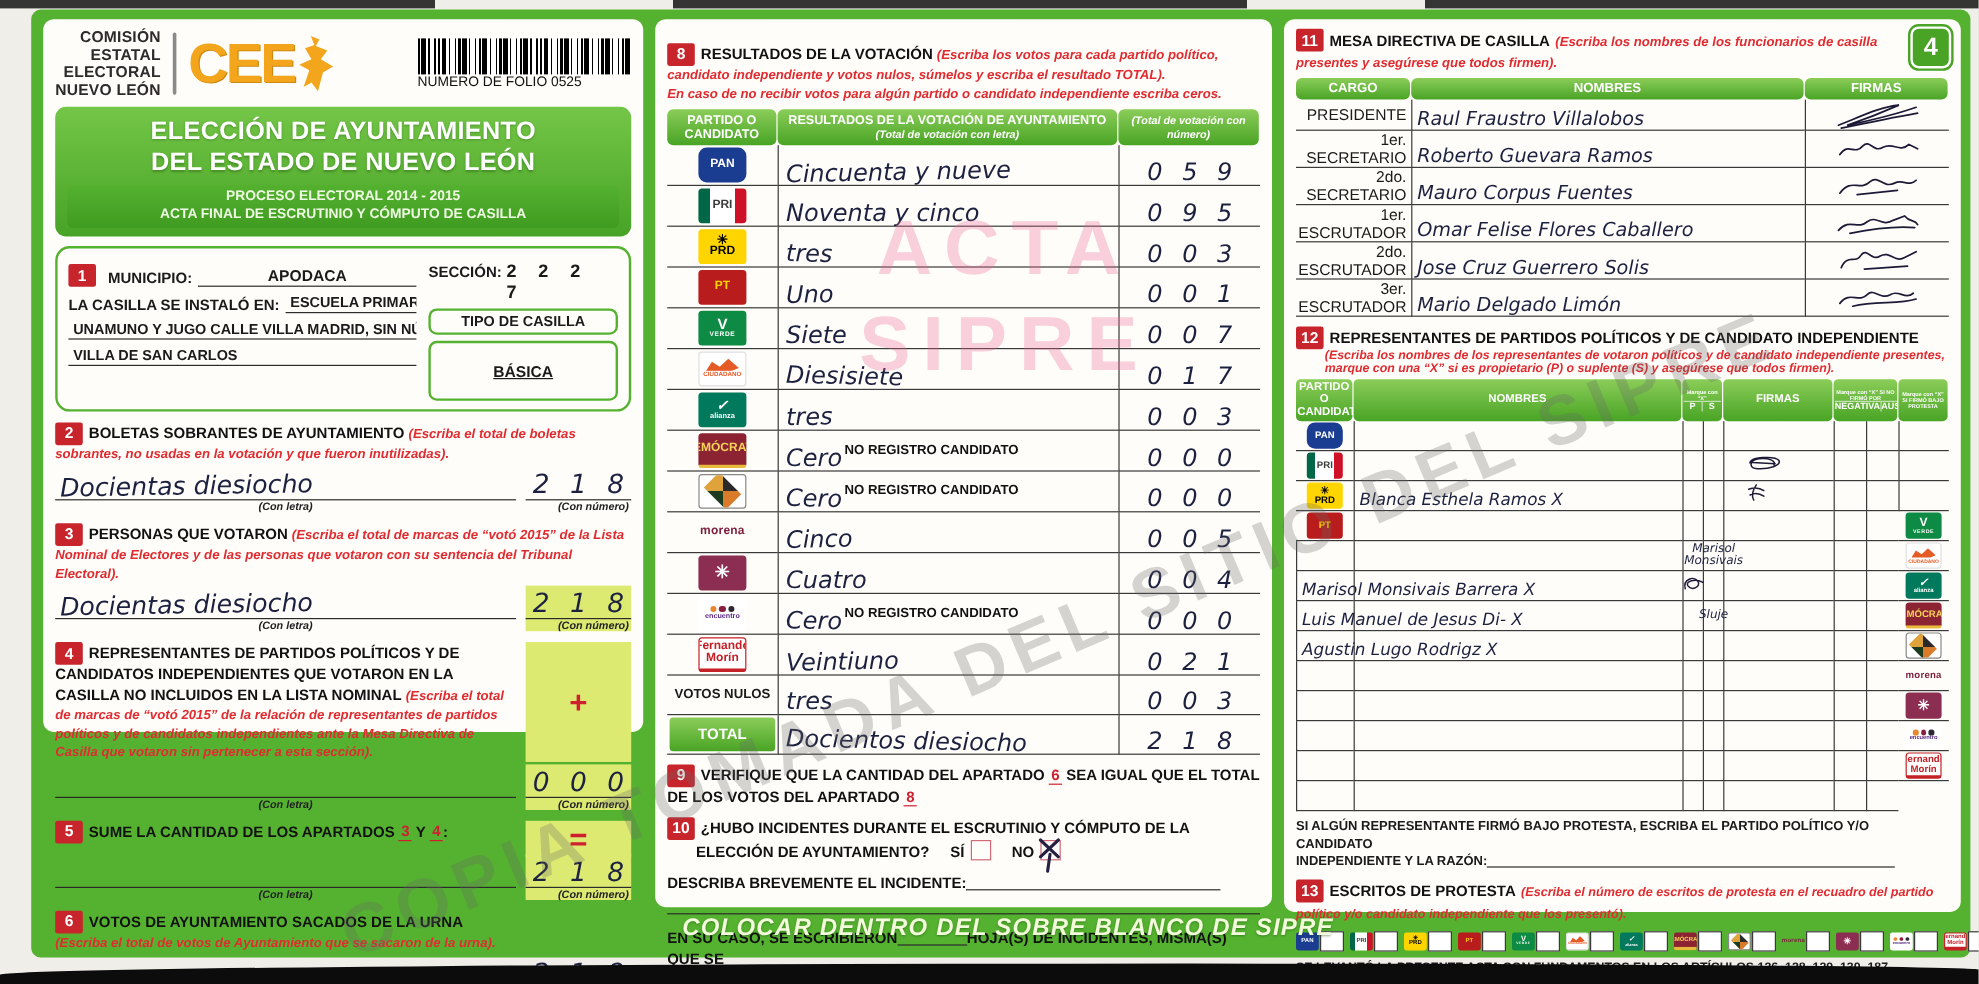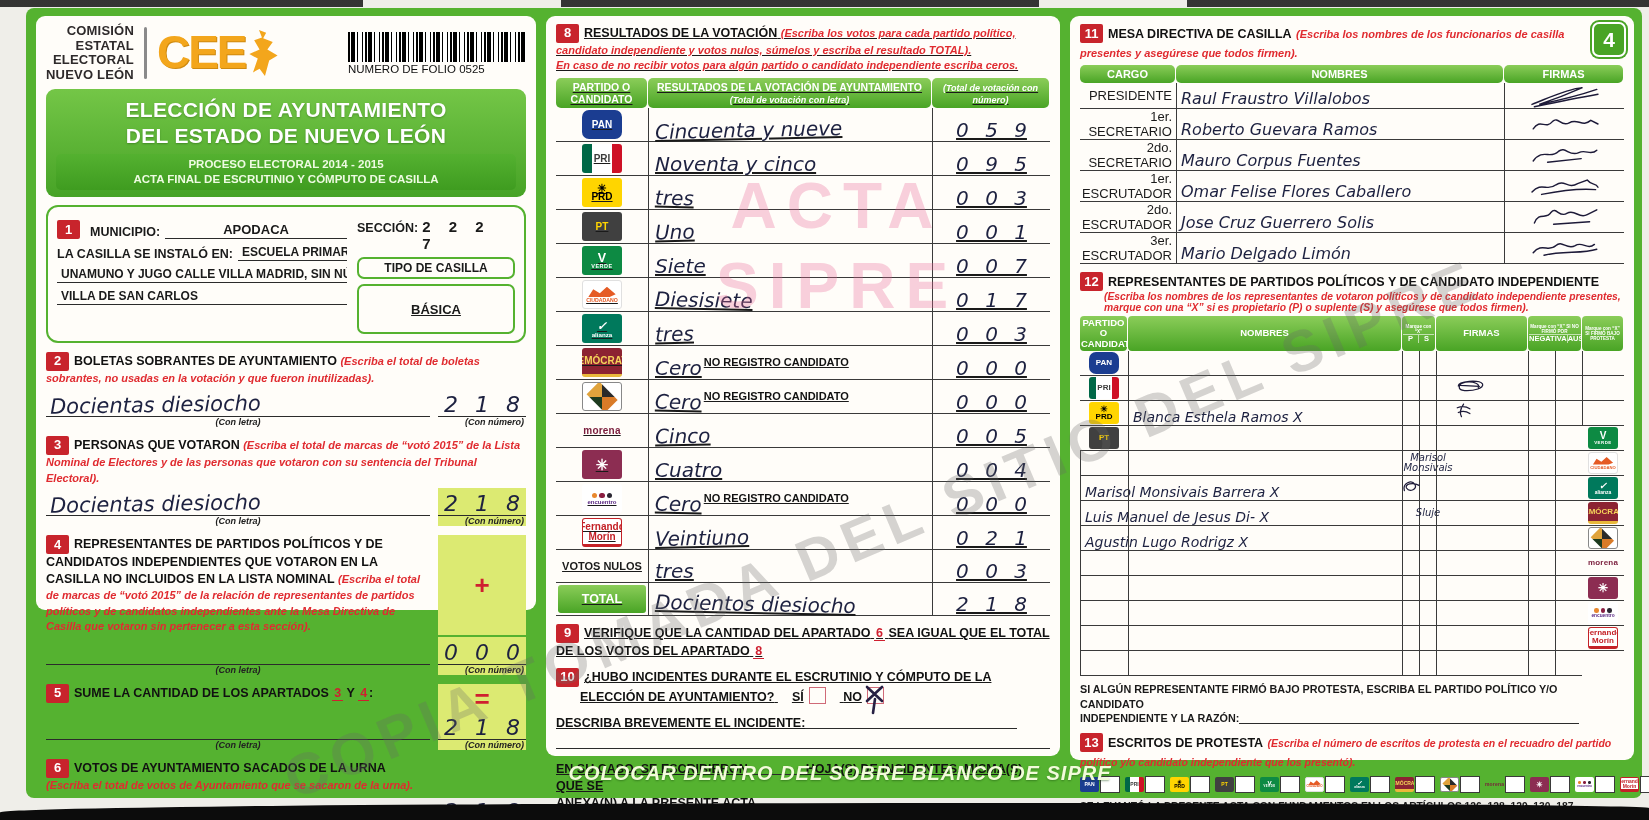--- a/index.html
+++ b/index.html
@@ -6,21 +6,21 @@
   #doc{position:relative;width:1649px;height:820px;background:#efeee9;overflow:hidden;
        font-family:"Liberation Sans",sans-serif;color:#1a1a1a;}
   .scan-top{position:absolute;top:0;left:0;width:100%;height:7px;opacity:.85;
     background:linear-gradient(90deg,#141414 0 22%,transparent 22% 34%,#141414 34% 63%,transparent 63% 72%,#141414 72% 100%);}
   .scan-bottom{position:absolute;bottom:0;left:0;width:100%;height:17px;background:#0c0c0c;
     border-radius:60% 40% 0 0/55% 30% 0 0;}
   .frame{position:absolute;left:26px;top:8px;width:1616px;height:790px;background:#55b230;border-radius:8px;}
 
   .panel{position:absolute;top:16px;background:#fffdf9;border-radius:9px;box-sizing:border-box;}
   #left-panel{left:36px;width:500px;height:594px;padding:8px 10px;}
-  #mid-panel{left:546px;width:514px;height:740px;padding:8px 10px;text-decoration:underline;}
+  #mid-panel{left:546px;width:514px;height:740px;padding:20px 10px;}
   #right-panel{left:1070px;width:564px;height:744px;padding:8px 10px;}
 
   
   .secnum{display:inline-flex;align-items:center;justify-content:center;min-width:19px;height:19px;
     background:#c8242c;color:#fff;font-weight:800;font-size:13px;border-radius:2px;flex:none;margin-right:5px;padding:0 2px;}
   .btitle{font-weight:800;font-size:12.5px;color:#111;}
   .rednote{color:#e02b30;font-weight:700;font-style:italic;font-size:11px;}
   .ref{color:#cf2030;font-weight:800;border-bottom:1.6px solid #cf2030;padding:0 2px;}
   .hw{font-family:"DejaVu Sans",sans-serif;font-style:italic;color:#1d2140;}
   .sub{font-size:9px;font-weight:700;font-style:italic;color:#222;text-align:center;}
@@ -136,21 +136,21 @@
   
   .plogo{display:flex;align-items:center;justify-content:center;flex-direction:column;font-weight:800;
     border-radius:3px;overflow:hidden;box-sizing:border-box;line-height:1;flex:none;}
   .plogo.lg{width:40px;height:29px;font-size:10px;}
   .plogo.sm{width:30px;height:22px;font-size:8px;}
   .plogo.xs{width:19px;height:15px;font-size:5px;border-radius:2px;}
   .plogo-pan{background:#1b3d91;color:#fff;border-radius:7px;}
   .plogo-pri{background:linear-gradient(90deg,#006847 0 24%,#fff 24% 76%,#ce1126 76%);color:#3c3c3c;}
   .plogo-prd{background:#ffd500;color:#000;}
   .plogo-prd .sun{font-size:1.1em;line-height:.8;}
-  .plogo-pt{background:#404040;color:#ffd400;}
+  .plogo-pt{background:#b91c1c;color:#ffd400;}
   .plogo-verde{background:#0d8a43;color:#fff;}
   .plogo-verde .vmark{font-size:1.25em;}
   .plogo-verde .vlabel{font-size:.55em;letter-spacing:.5px;}
   .plogo-mc{background:#fff;border:1px solid #e0e0e0;color:#e55b25;}
   .mc-bird{width:72%;height:38%;background:#e55b25;clip-path:polygon(0 100%,18% 25%,42% 65%,68% 0,100% 75%,78% 100%);}
   .mc-label{font-size:.52em;margin-top:1px;}
   .plogo-alianza{background:#00795c;color:#fff;}
   .plogo-alianza .swoosh{font-size:1.2em;font-style:italic;}
   .plogo-alianza .alabel{font-size:.62em;}
   .plogo-democrata{background:#8c2332;color:#f5d45a;font-size:.6em;text-align:center;

